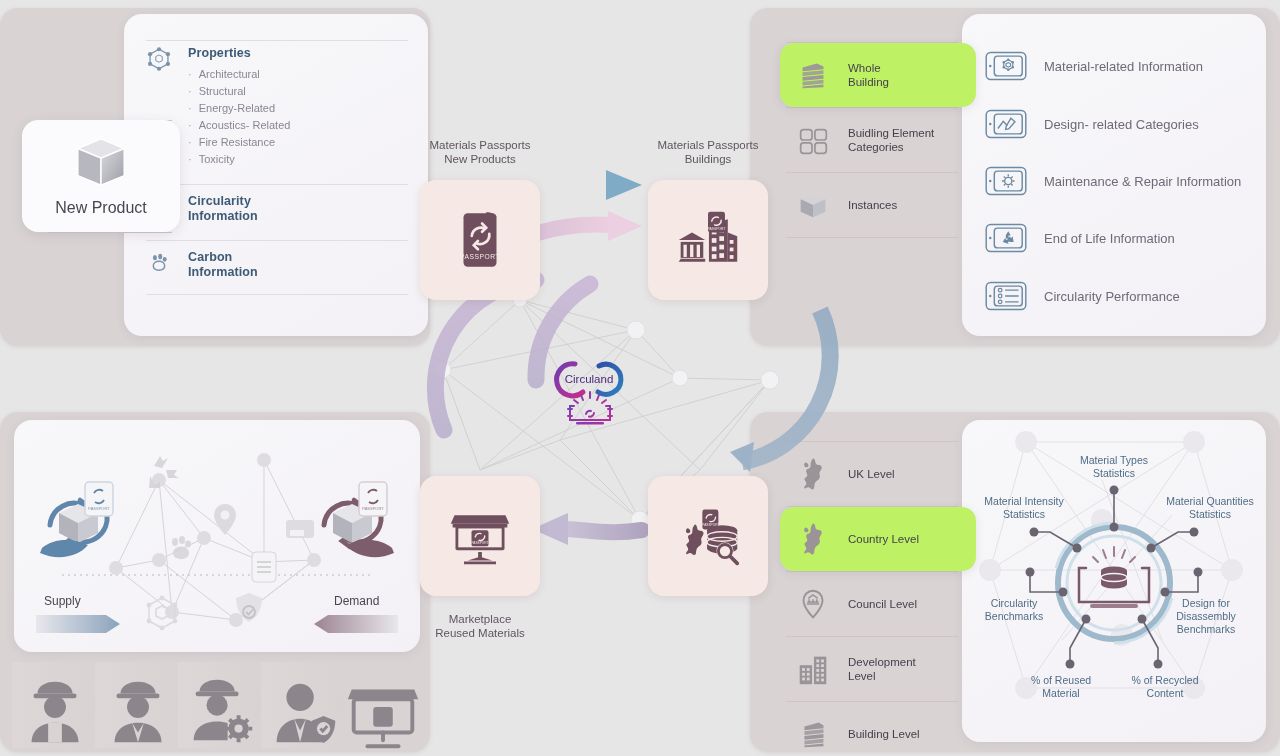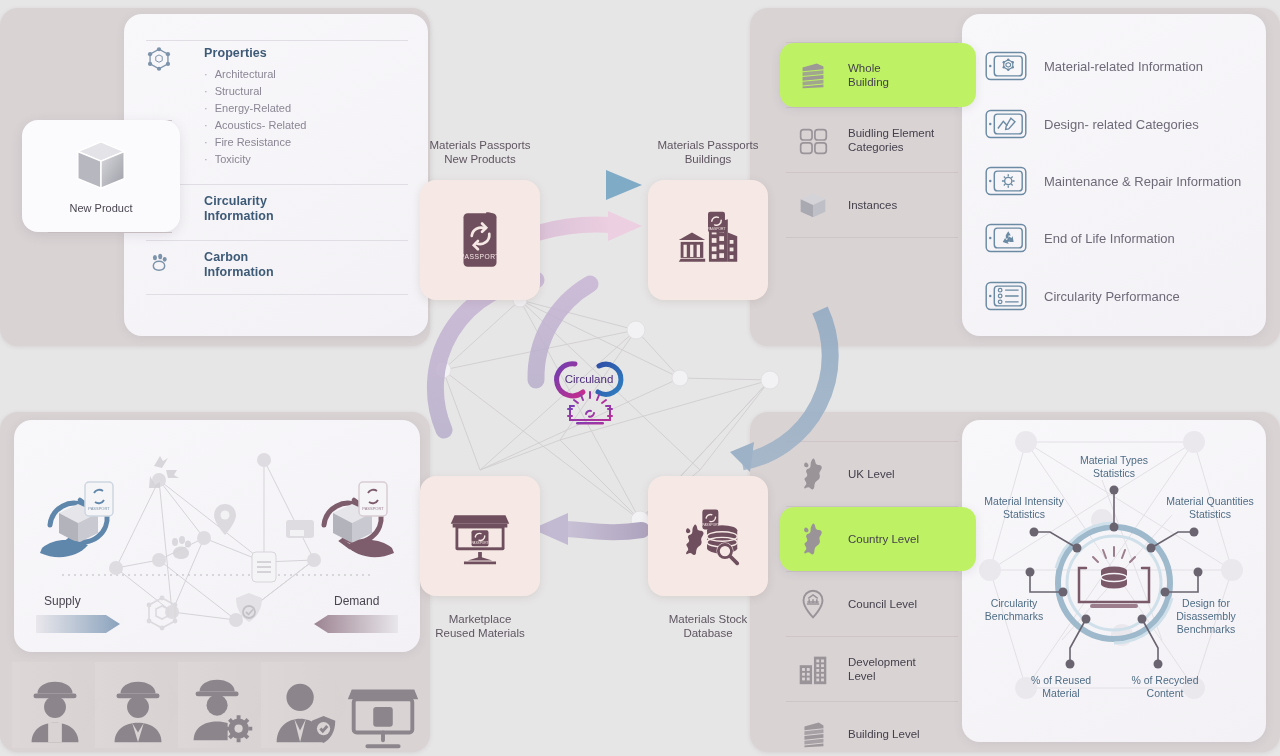--- a/index.html
+++ b/index.html
@@ -27,38 +27,38 @@
   
   .inner-card {
     position:absolute;
     background: linear-gradient(150deg,#f8f7fa 0%, #f3f1f5 100%);
     border-radius:18px;
     box-shadow: 0 2px 10px rgba(100,90,100,.10);
   }
 
   
   #tl-card { left:124px; top:14px; width:304px; height:322px; }
-  .prop-row { position:absolute; left:22px; width:262px; display:flex; gap:32px; align-items:flex-start; }
+  .prop-row { position:absolute; left:22px; width:262px; display:flex; gap:16px; align-items:flex-start; }
   .divider { position:absolute; left:22px; width:262px; height:1px; background:#e0dde4; }
   .prop-title { color:#3d5a77; font-size:12.5px; font-weight:bold; line-height:14px; letter-spacing:.1px;}
   .prop-title.two { line-height:14.5px; }
   .bullets { margin-top:6px; }
   .bullets li { list-style:none; font-size:11px; color:#8b8694; line-height:17px; }
   .bullets li::before { content:"·"; margin-right:7px; color:#a6a1ad; }
   .ic { width:26px; height:26px; flex:none; color:#7b93ab; }
   .ic svg { width:100%; height:100%; display:block; }
 
   
   #new-product {
     position:absolute; left:22px; top:120px; width:158px; height:112px;
     background:#fbfbfd; border-radius:16px;
     box-shadow:0 3px 12px rgba(90,80,95,.13);
     display:flex; flex-direction:column; align-items:center; justify-content:center; gap:6px;
   }
-  #new-product .lbl { font-size:11px; color:#4a4650; }
+  #new-product .lbl { font-size:16px; color:#4a4650; }
   .np-line { position:absolute; left:48px; width:124px; height:1px; background:#cfc8ca; }
 
   
   #tr-list { position:absolute; left:780px; top:42px; width:184px; }
   .lvl-row {
     position:relative; display:flex; align-items:center; gap:16px;
     height:64px; padding-left:14px;
   }
   .lvl-row .lbl { font-size:11.5px; color:#45414c; line-height:14px; }
   .lvl-sep { height:1px; background:#cdc5c8; margin:0 6px; }
@@ -836,23 +836,20 @@
       <g fill="none" stroke="#f6e9e5" stroke-width="1.5" stroke-linecap="round">
         <path d="M33 13 a4.5 4.5 0 0 1 6 -3.5"></path>
           <path d="M43 12 a4.5 4.5 0 0 1 -6 4.5"></path>
       </g>
       <text x="38" y="21" font-size="3.4" fill="#f6e9e5" text-anchor="middle" font-family="Liberation Sans">PASSPORT</text>
       <circle cx="53" cy="48" r="9" fill="#f6e9e5"></circle>
       <circle cx="53" cy="48" r="7" fill="none" stroke="currentColor" stroke-width="3"></circle>
       <path d="M59 54 l7 7" stroke="currentColor" stroke-width="4" stroke-linecap="round"></path>
     </svg>
   </div>
-  <div class="node-cap" id="c4">
-    <span>Materials Stock</span><br><span>Database</span>
-  </div>
 
   <div id="logo">
     <svg viewBox="0 0 104 76">
       <defs>
         <linearGradient id="lg1" x1="0" y1="0" x2="1" y2="1">
           <stop offset="0" stop-color="#6f3fb0"></stop>
             <stop offset="1" stop-color="#c62d8e"></stop>
           </linearGradient>
         <linearGradient id="lg2" x1="0" y1="0" x2="1" y2="1">
           <stop offset="0" stop-color="#2f4fa8"></stop>

